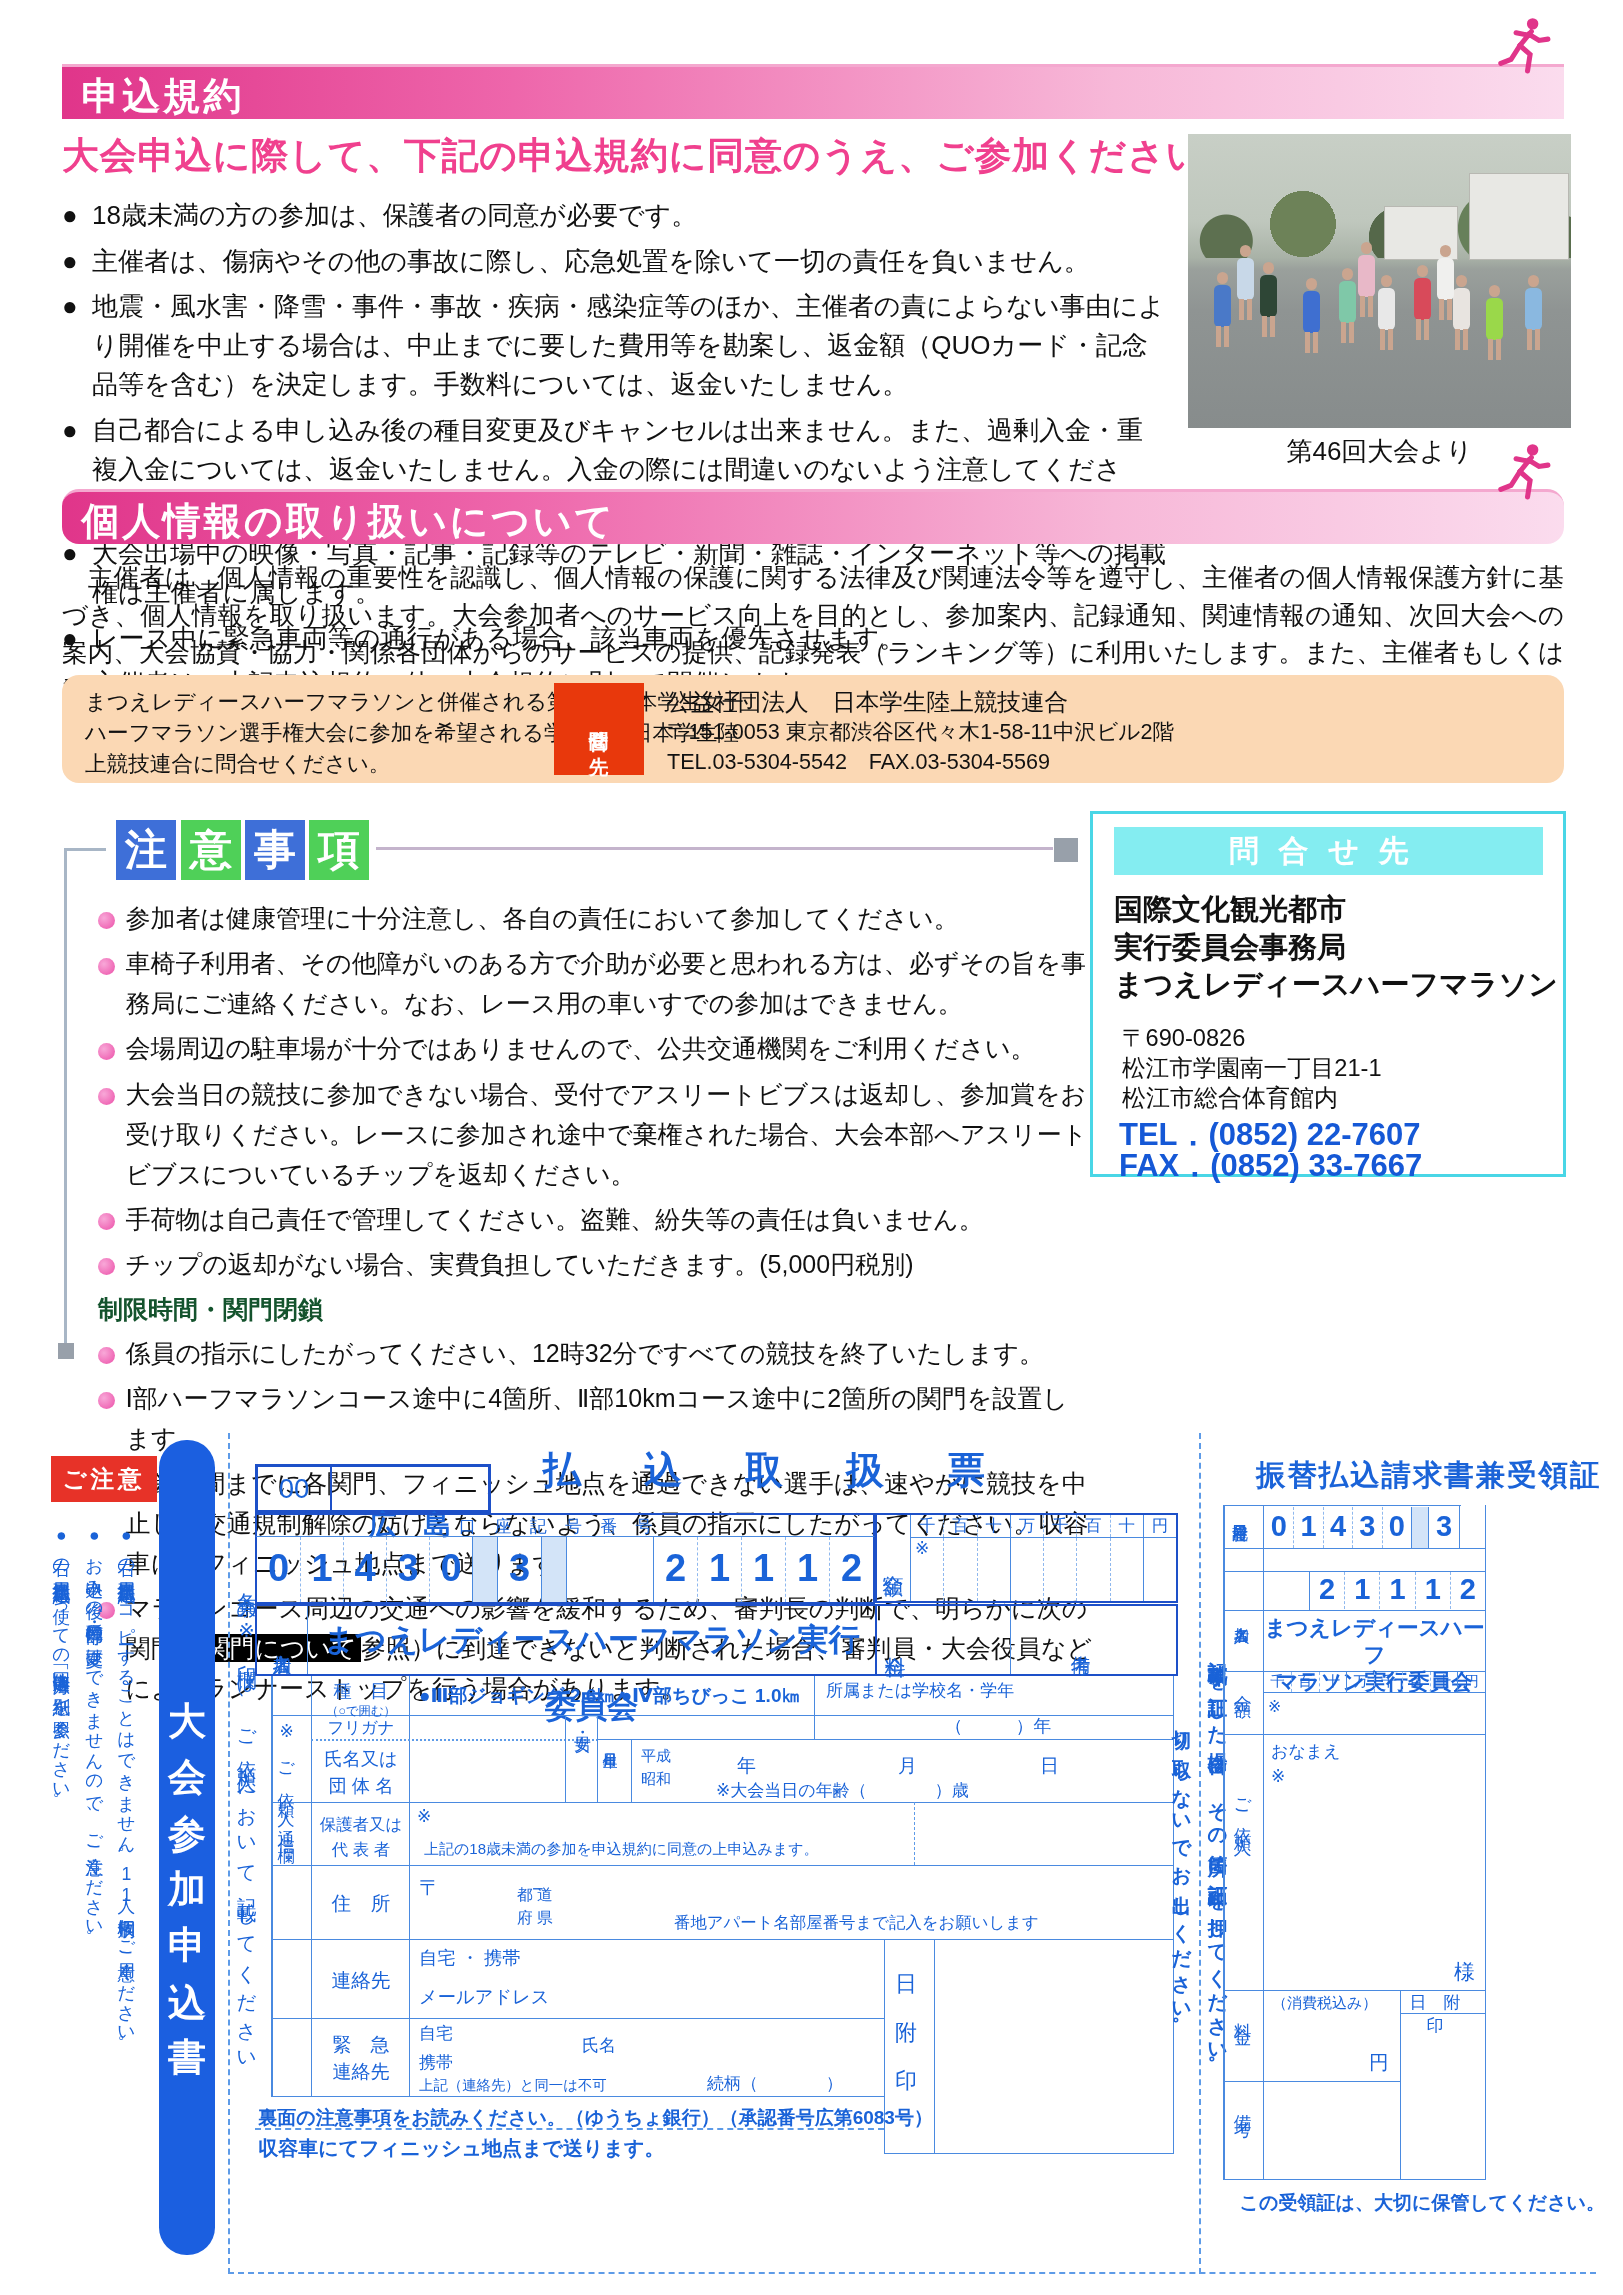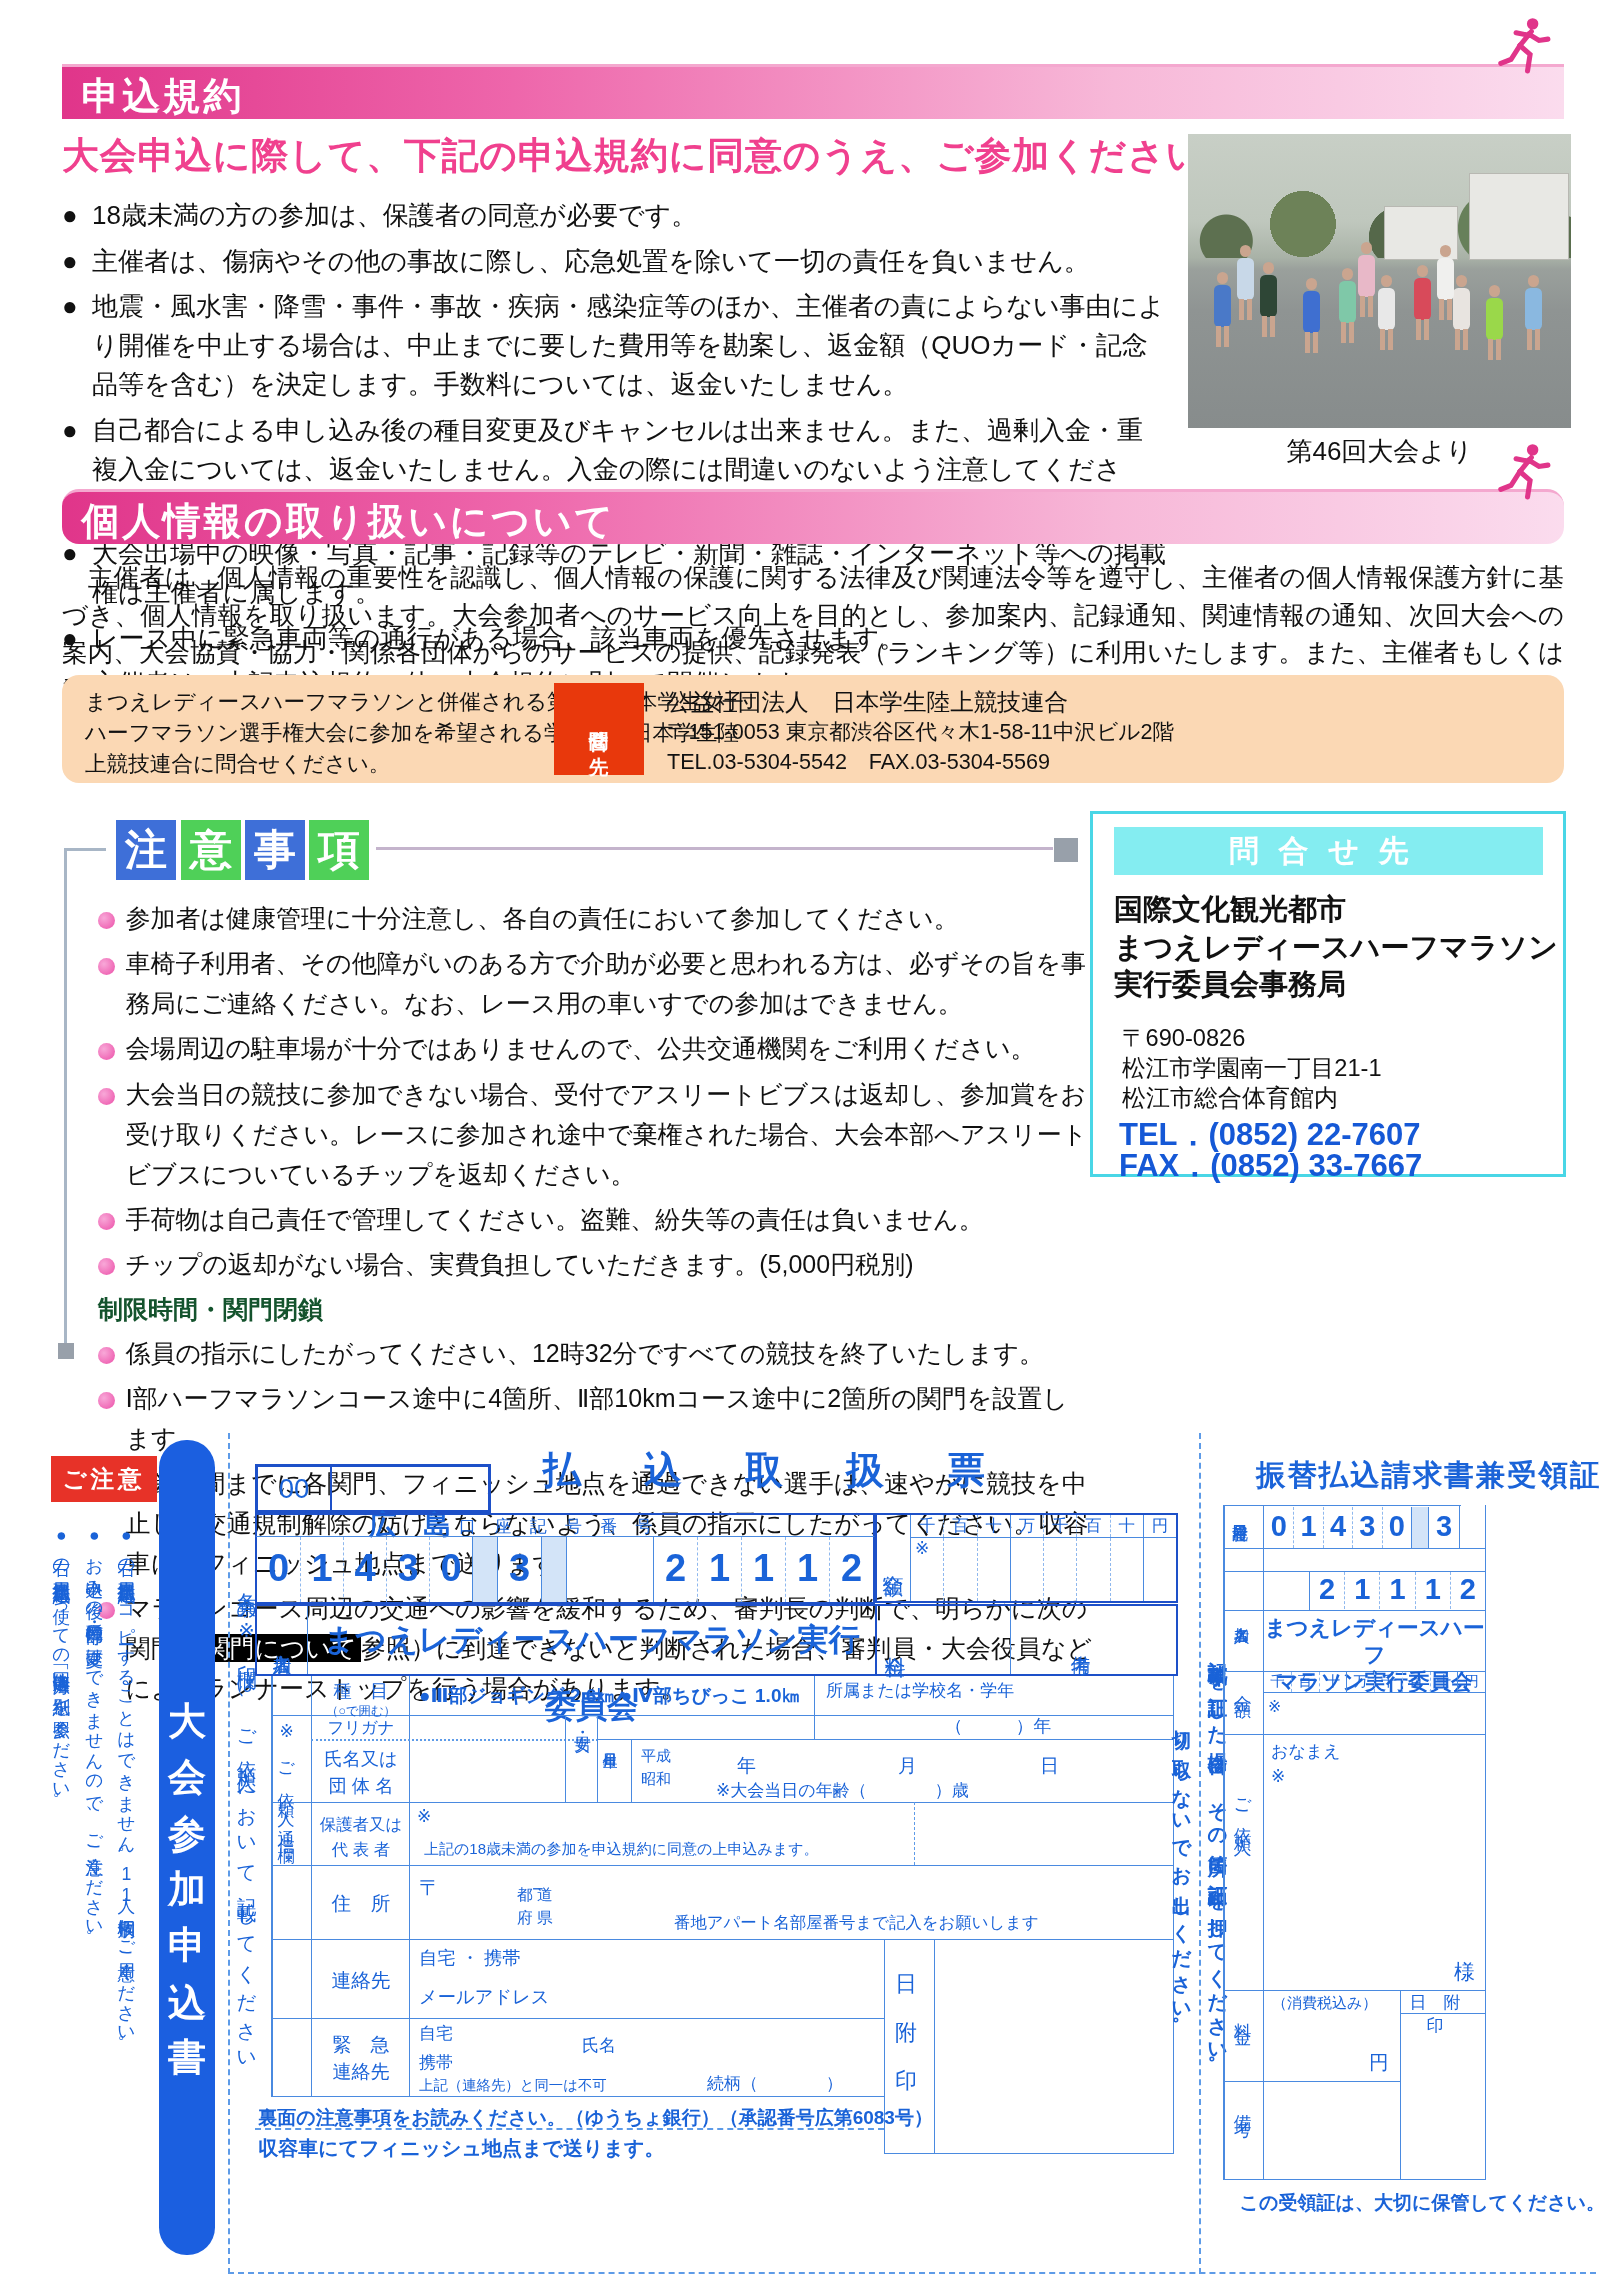--- a/index.html
+++ b/index.html
@@ -197,22 +197,22 @@
       </div>
     <div class="nli">
       <span><span>マラソンコース周辺の交通への影響を緩和するため、審判長の判断で、明らかに次の関門（</span><span class="inv">関門について</span><span>参照）に到達できないと判断された場合、審判員・大会役員などによりランナーストップを行う場合があります。</span></span>
     </div>
   </div>
 
   <div class="abs cyanbox">
     <div class="cyanhead">問合せ先</div>
     <div class="abs" style="left:21px;top:77px;font-size:29px;font-weight:bold;color:#111;line-height:1.3;">
       <div>国際文化観光都市</div>
+      <div>実行委員会事務局</div>
       <div>まつえレディースハーフマラソン</div>
-      <div>実行委員会事務局</div>
     </div>
     <div class="abs" style="left:29px;top:208px;font-size:23.6px;color:#111;">〒690-0826</div>
     <div class="abs" style="left:29px;top:238px;font-size:23.6px;color:#111;">松江市学園南一丁目21-1</div>
     <div class="abs" style="left:29px;top:268px;font-size:24px;color:#111;">松江市総合体育館内</div>
     <div class="abs" style="left:26px;top:300px;font-size:31px;font-weight:bold;color:#1558d6;">TEL．(0852) 22-7607</div>
     <div class="abs" style="left:26px;top:331px;font-size:31px;font-weight:bold;color:#1558d6;">FAX．(0852) 33-7667</div>
   </div>
 
   <div class="dash-v" style="left:228px;top:1433px;height:841px;"></div>
   <div class="dash-h" style="left:228px;top:2272px;width:1368px;"></div>

